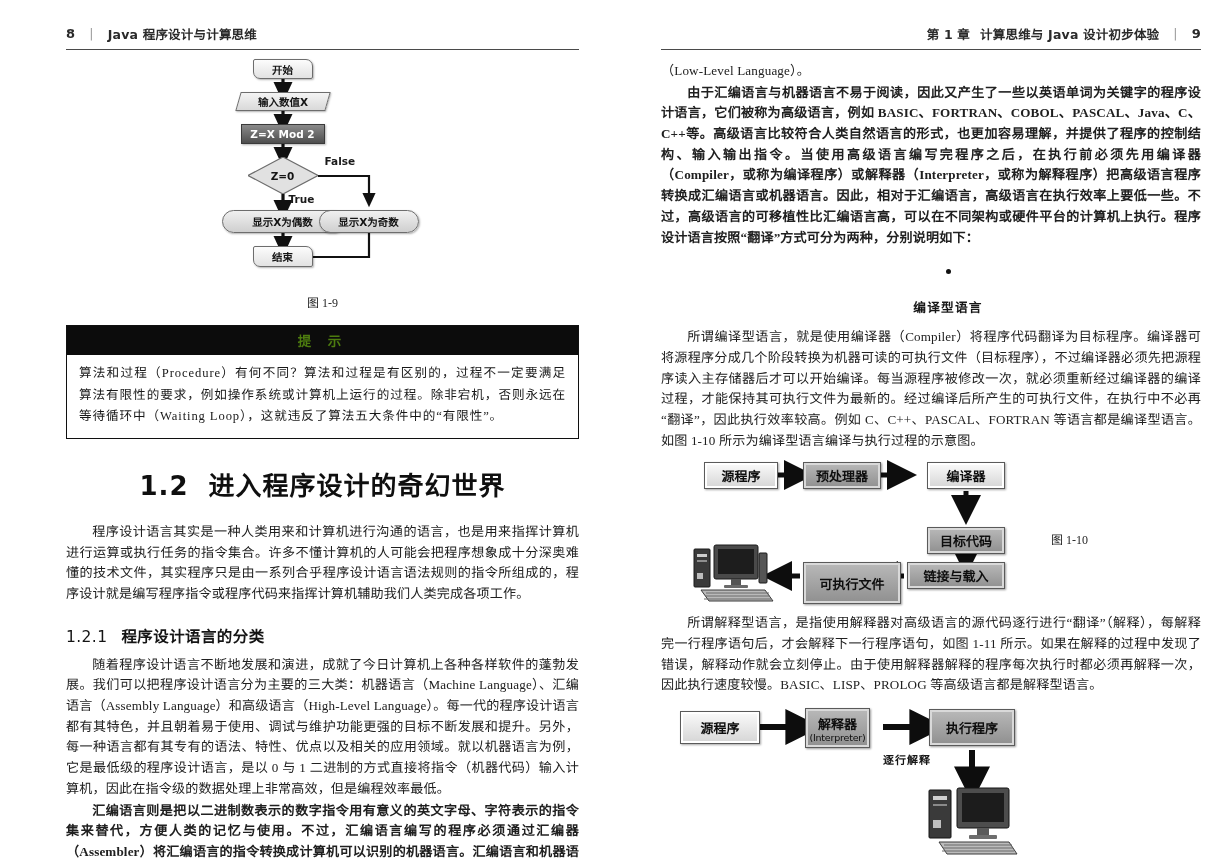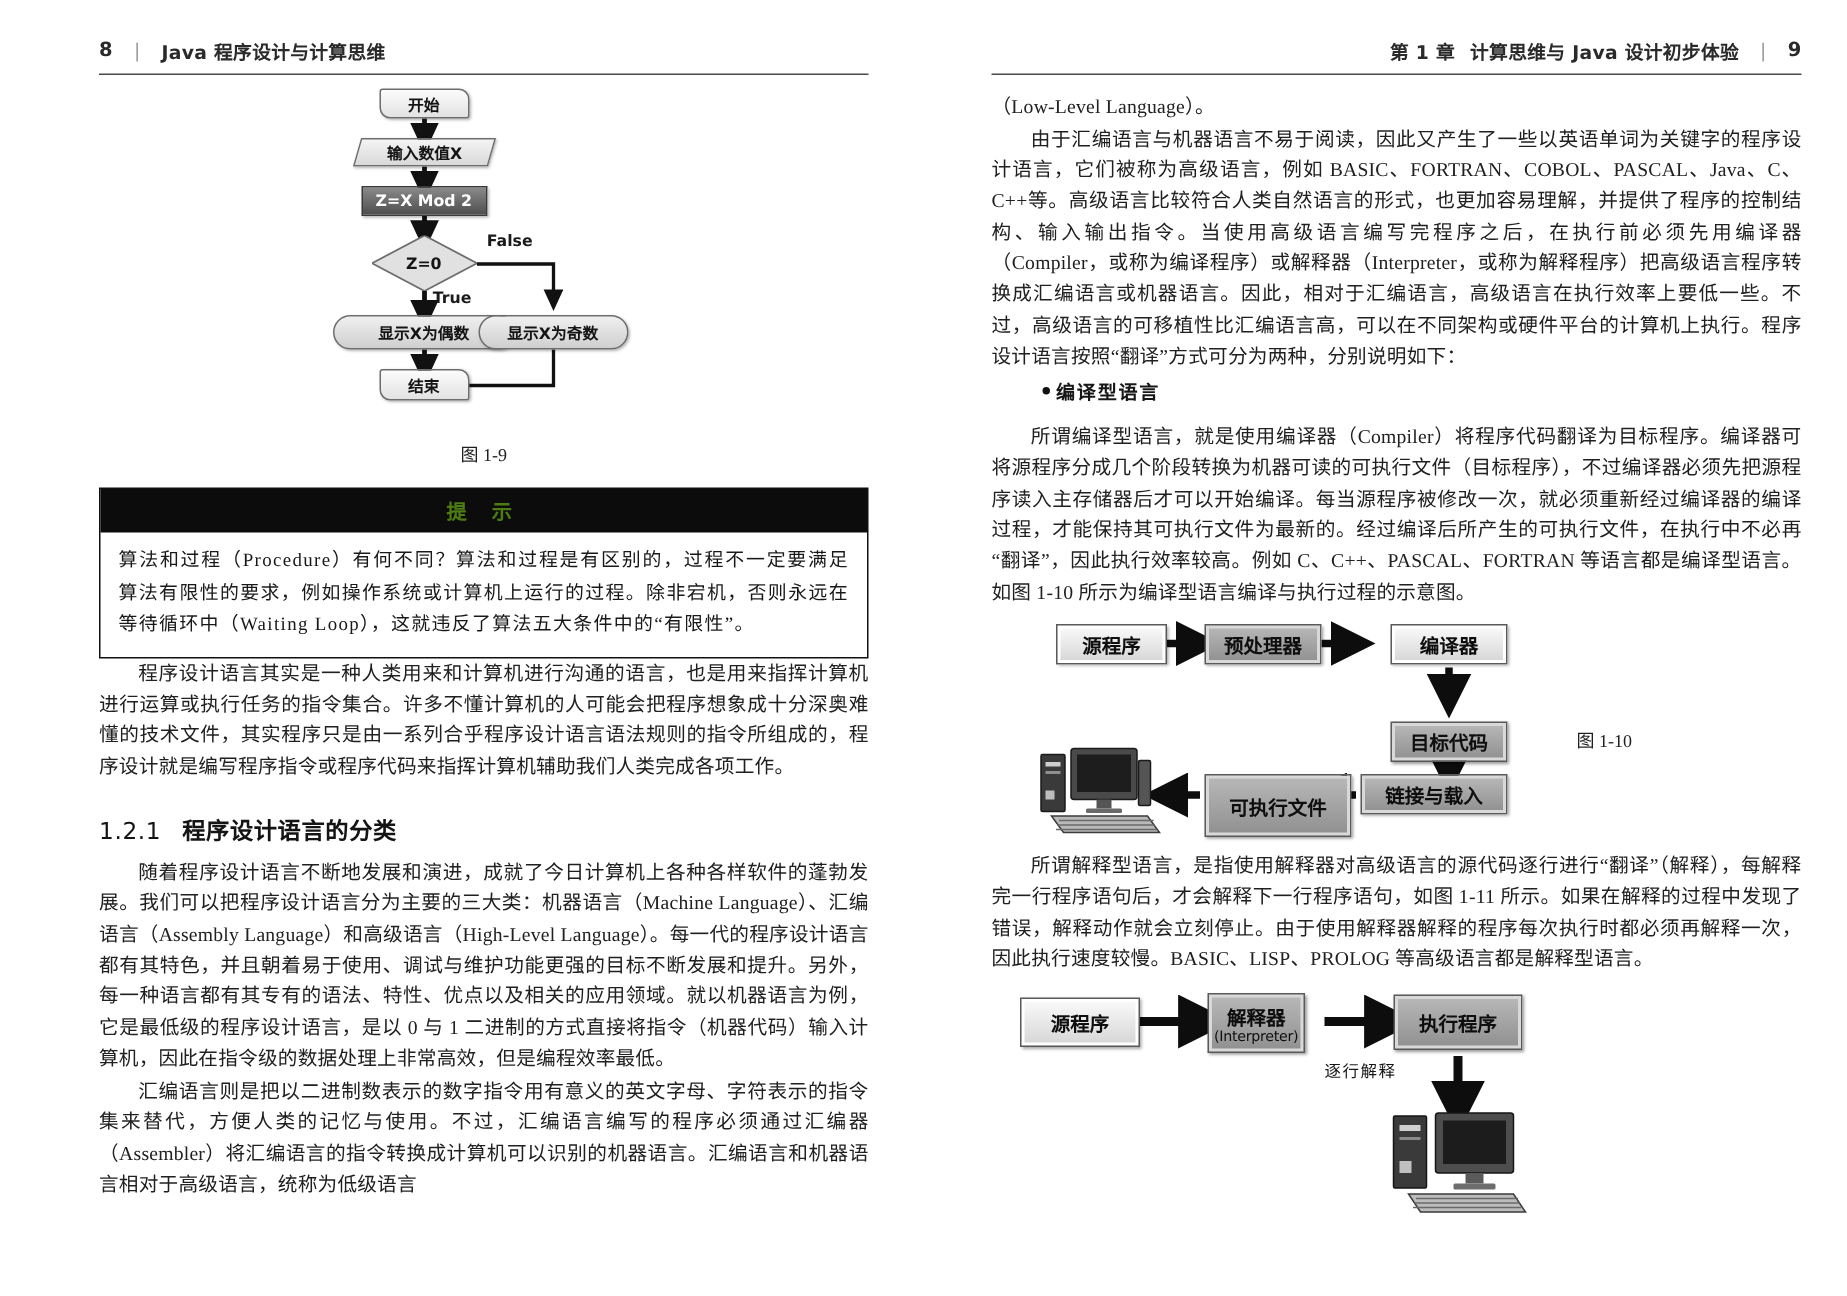--- a/index.html
+++ b/index.html
@@ -71,21 +71,21 @@
   .para {
     font-size: 13.1px;
     line-height: 1.58;
     text-align: justify;
     text-justify: inter-ideograph;
     margin: 0;
     letter-spacing: .15px;
     color: #202020;
   }
   .para.indent { text-indent: 2em; }
-  .para + .para { margin-top: 1px; }
+  .para + .para { margin-top: 1px; font-weight: bold; }
 
   
   .fig19-wrap {
     margin-top: 16px;
     display: flex;
     flex-direction: column;
     align-items: center;
   }
   .fig19 { position: relative; width: 270px; height: 230px; }
   .fc-node {
@@ -196,27 +196,28 @@
     font-size: 15.5px;
     margin: 19px 0 9px;
     letter-spacing: .4px;
     color: #141414;
   }
   h3.subsec .num { margin-right: 14px; font-weight: 400; }
 
   
   .bullet {
     font-size: 12.7px;
-    margin: 3px 0 11px 34px;
+    margin: 21px 0 11px 34px;
     font-weight: 700;
     letter-spacing: 1.2px;
     color: #161616;
     display: flex;
     align-items: center;
-    gap: 4px;
+    gap: 23px;
+    flex-direction: column;
   }
   .bullet .dot {
     width: 5px; height: 5px; background: #111; border-radius: 50%;
     display: inline-block; flex: 0 0 auto;
   }
 
   
   .bd-wrap { margin-top: 10px; display: flex; flex-direction: row; align-items: center; }
   .bd { position: relative; }
   .bd-box {
@@ -243,21 +244,21 @@
     font-size: 9.5px;
     font-weight: 400;
     letter-spacing: -.2px;
     margin-top: -1px;
   }
   .bd-svg { position: absolute; inset: 0; overflow: visible; }
   .bd-note {
     position: absolute;
     font-family: "Liberation Serif", "DejaVu Serif", serif;
     font-size: 11px;
-    font-weight: 400;
+    font-weight: 700;
     letter-spacing: 1px;
     color: #161616;
   }
   .pc { position: absolute; }
 </style>
 </head>
 <body>
 
 <div class="spread">
 
@@ -333,20 +334,23 @@
         </div>
       </div>
       <div class="fig-cap">图 1-9</div>
     </div>
 
     <div class="tipbox">
       <div class="tipbox-head">提 示</div>
       <div class="tipbox-body">算法和过程（Procedure）有何不同？算法和过程是有区别的，过程不一定要满足算法有限性的要求，例如操作系统或计算机上运行的过程。除非宕机，否则永远在等待循环中（Waiting Loop），这就违反了算法五大条件中的“有限性”。</div>
     </div>
 
+    <h2 class="sec">
+      <span class="num">1.2</span><span>进入程序设计的奇幻世界</span>
+    </h2>
 
     <p class="para indent">程序设计语言其实是一种人类用来和计算机进行沟通的语言，也是用来指挥计算机进行运算或执行任务的指令集合。许多不懂计算机的人可能会把程序想象成十分深奥难懂的技术文件，其实程序只是由一系列合乎程序设计语言语法规则的指令所组成的，程序设计就是编写程序指令或程序代码来指挥计算机辅助我们人类完成各项工作。</p>
 
     <h3 class="subsec">
       <span class="num">1.2.1</span><span>程序设计语言的分类</span>
     </h3>
 
     <p class="para indent">随着程序设计语言不断地发展和演进，成就了今日计算机上各种各样软件的蓬勃发展。我们可以把程序设计语言分为主要的三大类：机器语言（Machine Language）、汇编语言（Assembly Language）和高级语言（High-Level Language）。每一代的程序设计语言都有其特色，并且朝着易于使用、调试与维护功能更强的目标不断发展和提升。另外，每一种语言都有其专有的语法、特性、优点以及相关的应用领域。就以机器语言为例，它是最低级的程序设计语言，是以 0 与 1 二进制的方式直接将指令（机器代码）输入计算机，因此在指令级的数据处理上非常高效，但是编程效率最低。</p>
     <p class="para indent">汇编语言则是把以二进制数表示的数字指令用有意义的英文字母、字符表示的指令集来替代，方便人类的记忆与使用。不过，汇编语言编写的程序必须通过汇编器（Assembler）将汇编语言的指令转换成计算机可以识别的机器语言。汇编语言和机器语言相对于高级语言，统称为低级语言</p>
   </div>

